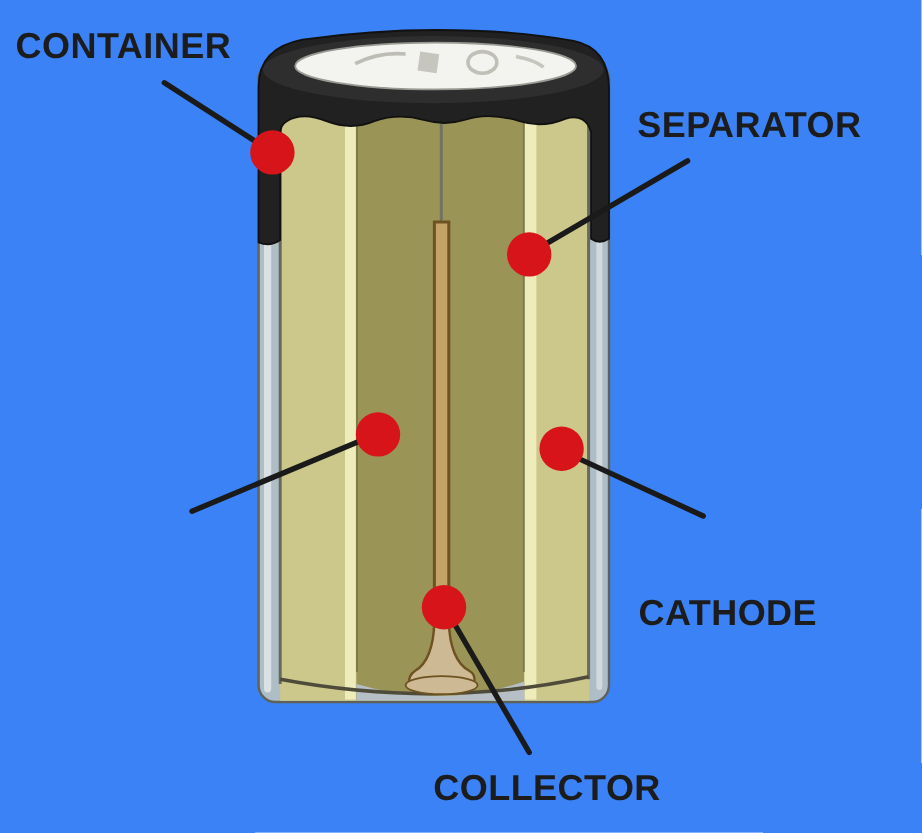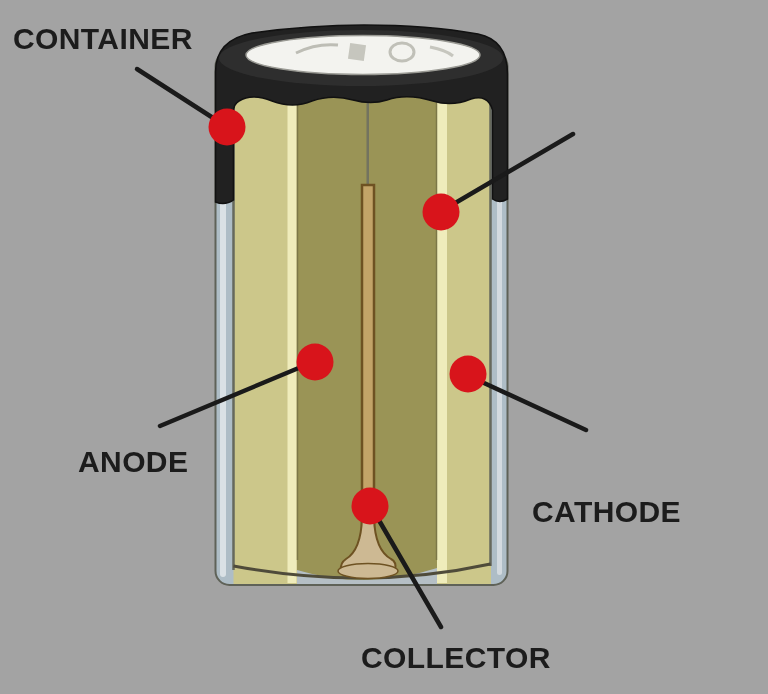--- a/index.html
+++ b/index.html
@@ -1,19 +1,19 @@
 <!DOCTYPE html>
 <html><head>
 <meta charset="utf-8">
 <style>
   html,body{margin:0;padding:0;background:#ffffff;}
   .stage{
     position:relative;
     width:768px;height:694px;
-    background:#a3a3a3;
+    background:#3b82f6;
     overflow:hidden;
     font-family:"Liberation Sans", sans-serif;
   }
   .art{position:absolute;left:0;top:0;z-index:1;}
   .part-label{
     position:absolute;z-index:2;
     font-weight:700;
     font-size:30px;
     letter-spacing:0.4px;
     color:#1c1c1c;
@@ -79,16 +79,16 @@
     <g>
       <circle cx="227" cy="127" r="18.5" fill="#d8141b"></circle>
       <circle cx="441" cy="212" r="18.5" fill="#d8141b"></circle>
       <circle cx="315" cy="362" r="18.5" fill="#d8141b"></circle>
       <circle cx="468" cy="374" r="18.5" fill="#d8141b"></circle>
       <circle cx="370" cy="506" r="18.5" fill="#d8141b"></circle>
     </g>
   </svg>
 
   <div class="part-label lbl-container">CONTAINER</div>
-  <div class="part-label lbl-anode">ANODE</div>
+  <div class="part-label lbl-separator">SEPARATOR</div>
   <div class="part-label lbl-cathode">CATHODE</div>
   <div class="part-label lbl-collector">COLLECTOR</div>
 </div>
 
 </body></html>

